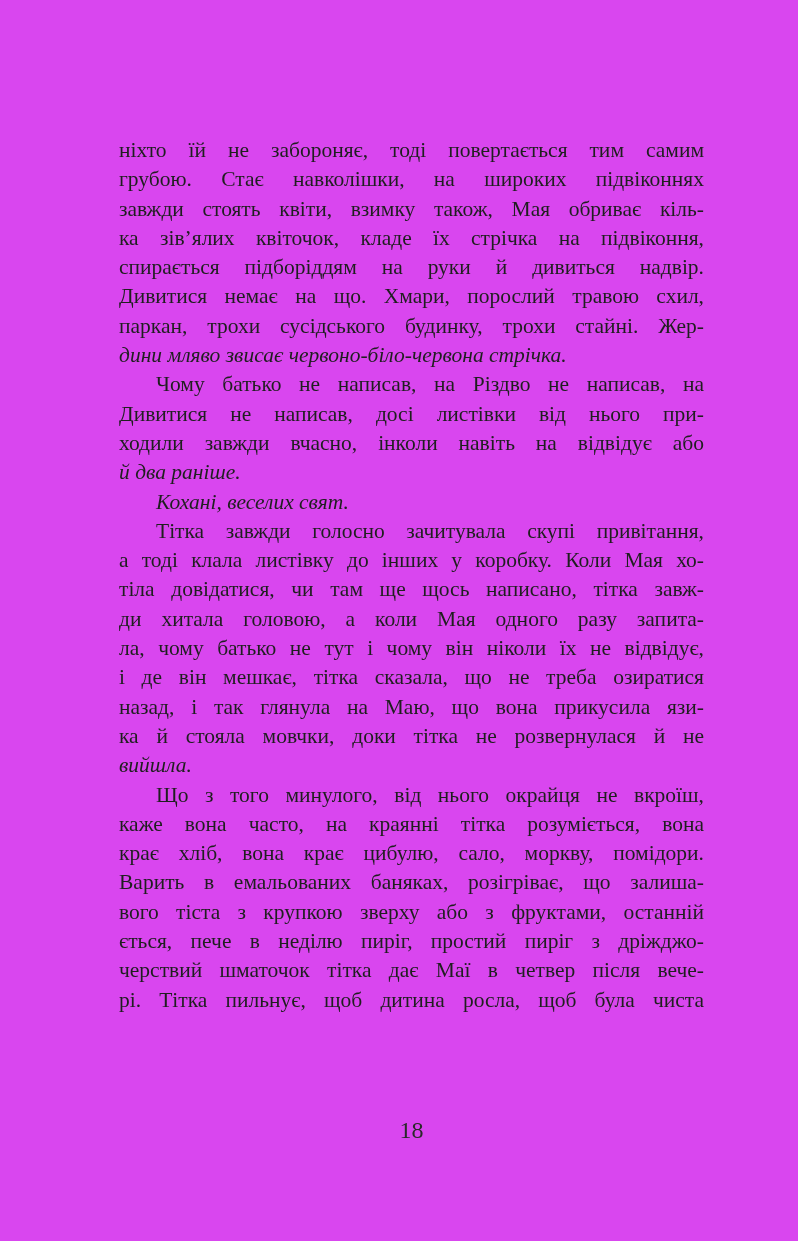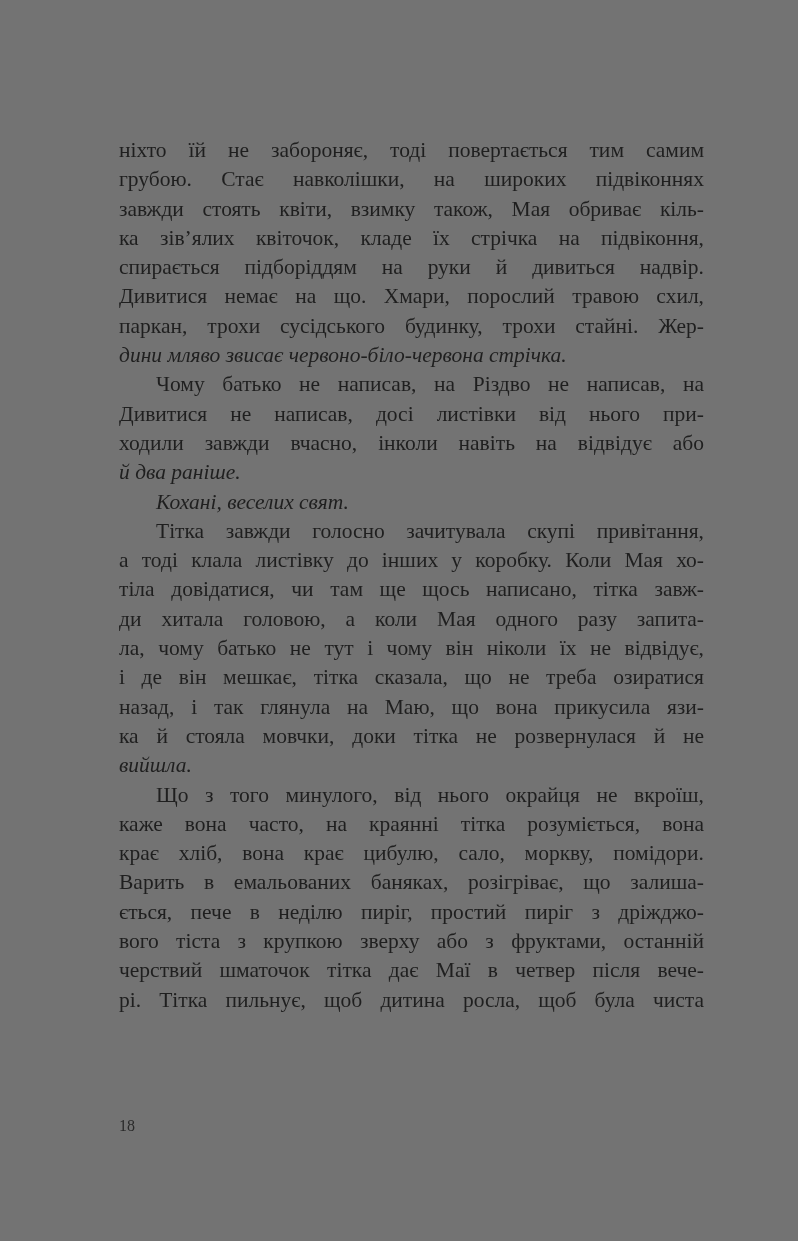--- a/index.html
+++ b/index.html
@@ -12,21 +12,21 @@
     background: #ffffff;
     overflow: hidden;
     position: relative;
     font-family: "Liberation Serif", "DejaVu Serif", serif;
   }
   .page {
     position: absolute;
     top: 0; left: 0;
     width: 798px;
     height: 1241px;
-    background: #737373;
+    background: #d946ef;
   }
   .text-block {
     position: absolute;
     left: 119px;
     top: 136px;
     width: 585px;
     color: #1f1f1f;
     font-size: 21.5px;
     line-height: 29.3px;
   }
@@ -46,21 +46,22 @@
   }
   .line.para-end {
     text-align-last: left;
     font-style: italic;
   }
   .folio {
     position: absolute;
     left: 119px;
     top: 1117px;
     width: 585px;
-    font-size: 16px;
+    text-align: center;
+    font-size: 24px;
     color: #2a2a2a;
     line-height: normal;
   }
 </style>
 </head>
 <body>
 
 <div class="page">
   <div class="text-block">
       <div class="paragraph">
@@ -91,20 +92,20 @@
         <div class="line">і де він мешкає, тітка сказала, що не треба озиратися</div>
         <div class="line">назад, і так глянула на Маю, що вона прикусила язи-</div>
         <div class="line">ка й стояла мовчки, доки тітка не розвернулася й не</div>
         <div class="line para-end">вийшла.</div>
       </div>
       <div class="paragraph">
         <div class="line indent">Що з того минулого, від нього окрайця не вкроїш,</div>
         <div class="line">каже вона часто, на краянні тітка розуміється, вона</div>
         <div class="line">крає хліб, вона крає цибулю, сало, моркву, помідори.</div>
         <div class="line">Варить в емальованих баняках, розігріває, що залиша-</div>
+        <div class="line">вого тіста з крупкою зверху або з фруктами, останній</div>
         <div class="line">ється, пече в неділю пиріг, простий пиріг з дріжджо-</div>
-        <div class="line">вого тіста з крупкою зверху або з фруктами, останній</div>
         <div class="line">черствий шматочок тітка дає Маї в четвер після вече-</div>
         <div class="line">рі. Тітка пильнує, щоб дитина росла, щоб була чиста</div>
       </div>
     </div>
   <div class="folio">18</div>
 </div>
 
 </body></html>

